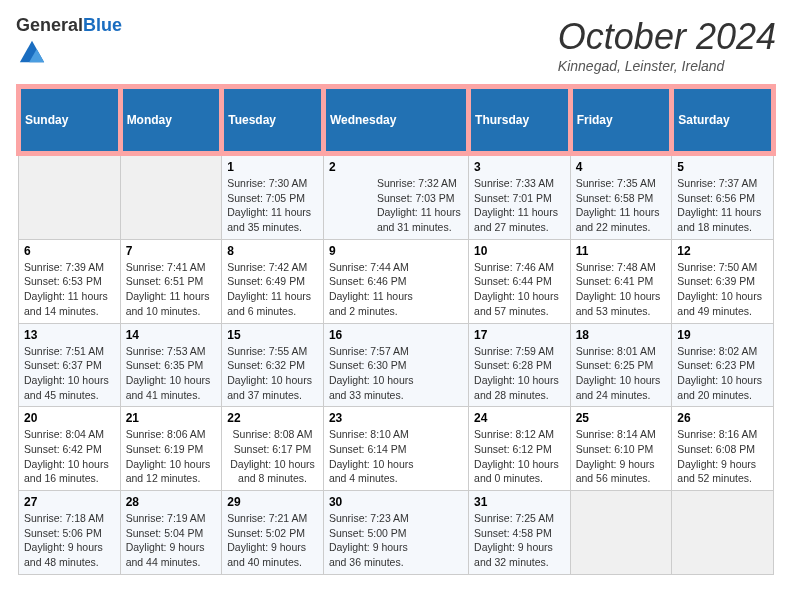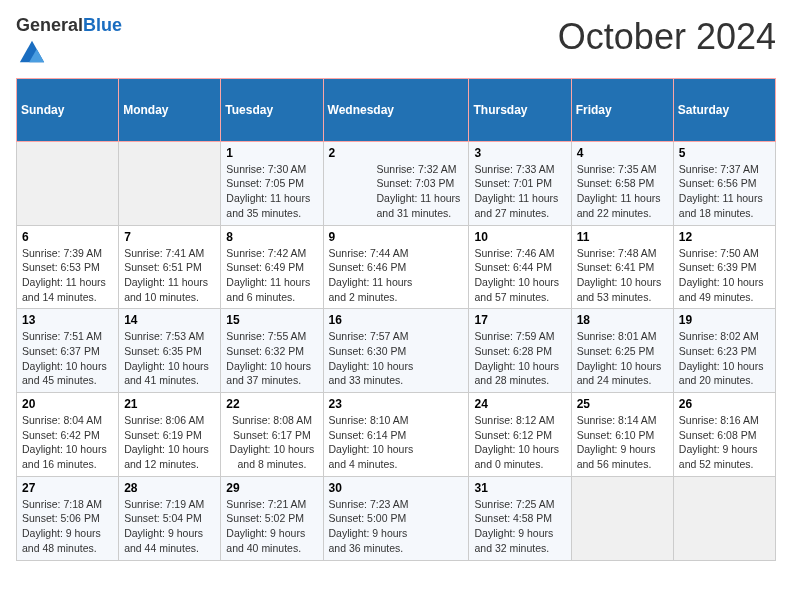--- a/index.html
+++ b/index.html
@@ -27,20 +27,21 @@
     }
     .logo-text .general { color: #333; }
     .logo-text .blue { color: #1a6dc0; }
     .logo-icon {
       width: 28px;
       height: 28px;
       margin-left: 2px;
     }
     .title-area {
       text-align: left;
+      font-style: italic;
     }
     .month-title {
       font-size: 36px;
       font-weight: normal;
       color: #333;
     }
     .location {
       font-size: 14px;
       color: #555;
     }
@@ -49,21 +50,21 @@
       border-collapse: collapse;
       font-size: 11px;
     }
     thead th {
       background: #2271b3;
       color: #fff;
       padding: 24px 4px;
       text-align: left;
       font-size: 12px;
       font-weight: bold;
-      border: 1px solid #fca5a5;
+      border: 5px solid #fca5a5;
     }
     tbody td {
       vertical-align: top;
       border: 1px solid #ccc;
       padding: 4px 5px;
       min-width: 100px;
       height: 80px;
       background: #fff;
     }
     tbody tr:nth-child(odd) td {
@@ -93,20 +94,21 @@
         <span class="general">General</span><span class="blue">Blue</span>
       </div>
       <svg class="logo-icon" viewBox="0 0 30 30">
         <polygon points="2,28 15,5 28,28" fill="#1a6dc0"></polygon>
         <polygon points="12,28 20,14 28,28" fill="#4a9de0"></polygon>
       </svg>
     </div>
   </div>
   <div class="title-area">
     <div class="month-title">October 2024</div>
+    <div class="location">Kinnegad, Leinster, Ireland</div>
   </div>
 </div>
 
 <table>
   <thead>
     <tr>
     <th>Sunday</th>
         <th>Monday</th>
         <th>Tuesday</th>
         <th>Wednesday</th>

